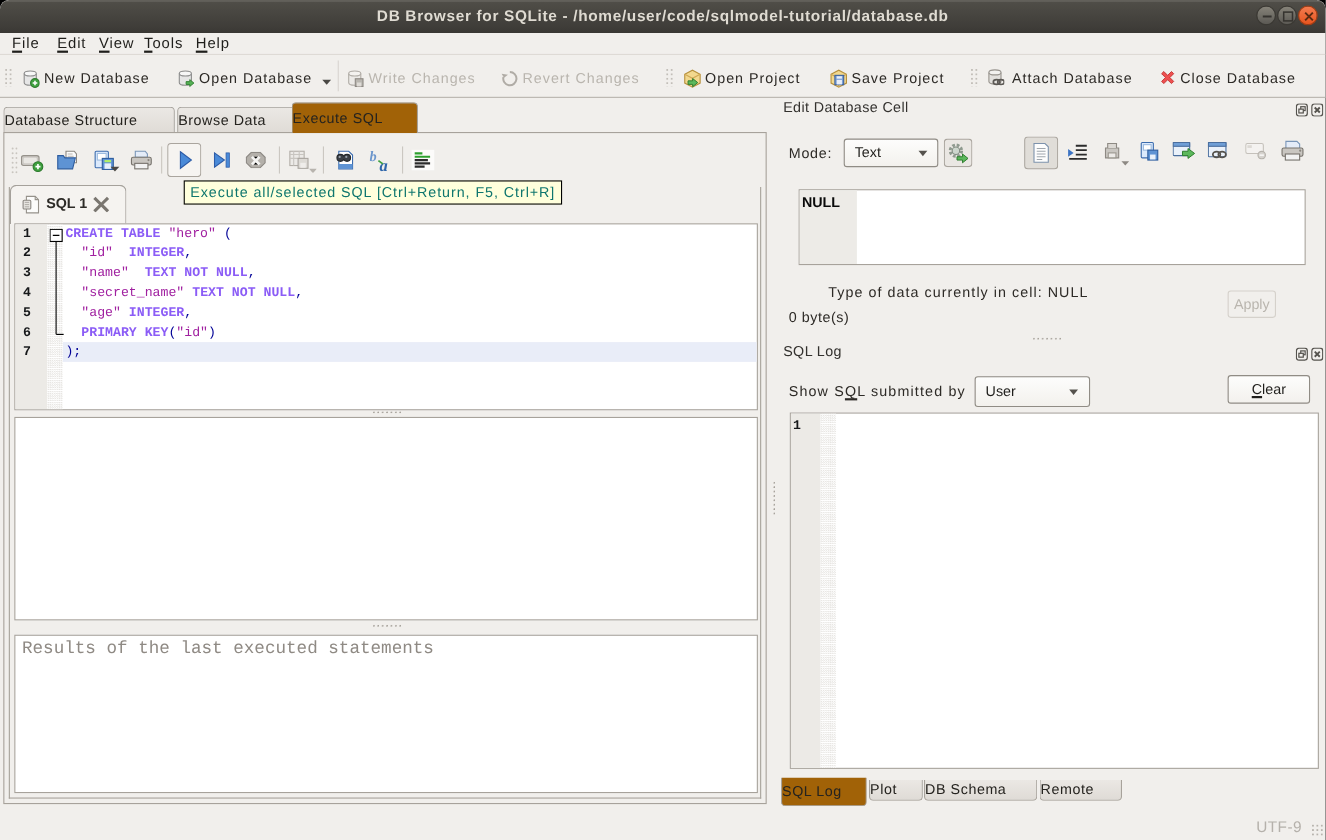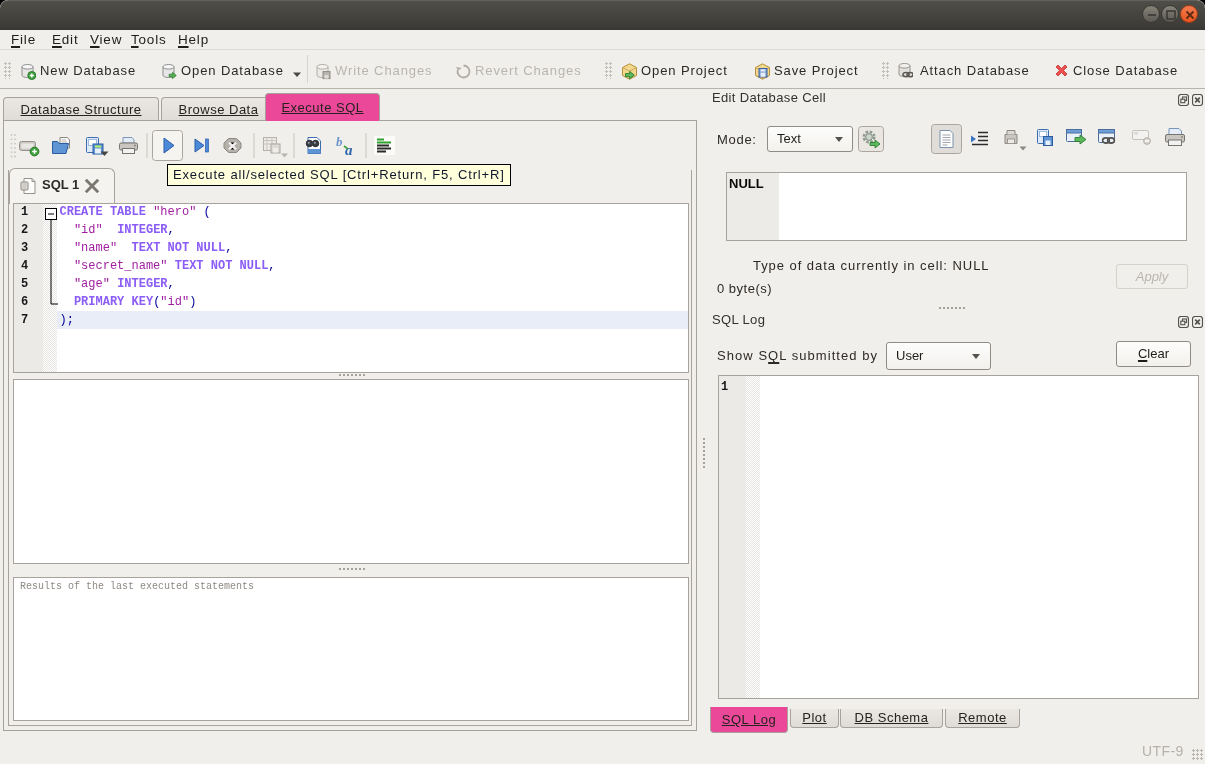--- a/index.html
+++ b/index.html
@@ -32,22 +32,22 @@
   .tbtext { position:absolute; top:13px; color:#2d2a26; letter-spacing:0.9px; }
   .tbtext.dis { color:#b9b5ae; }
   .tsep { position:absolute; top:5px; width:1px; height:28px; background:#d8d4cf; }
   .thandle { position:absolute; top:12px; width:7px; height:17px;
     background-image:radial-gradient(circle at 1.5px 1.5px, #c2beb8 1px, transparent 1.1px);
     background-size:4px 4px; }
 
   
   .tab { position:absolute; border:1px solid #a5a19b; border-bottom:none;
     border-radius:4px 4px 0 0; background:linear-gradient(#ebe8e4,#dfdbd6); }
-  .tab.active { background:#ec4899; }
-  .tabtext { position:absolute; width:100%; text-align:center; color:#25231f; letter-spacing:0.5px;text-decoration:underline; }
+  .tab.active { background:#a16207; }
+  .tabtext { position:absolute; width:100%; color:#25231f; letter-spacing:0.5px; }
 
   
   .frame { position:absolute; border:1px solid #a7a29b; }
   .whitebox { position:absolute; border:1px solid #a7a29b; background:#fff; }
 
   
   .hdots { position:absolute; height:2px; width:26px;
      background-image:radial-gradient(circle at 1px 1px, #a6a19a 0.8px, transparent 0.9px);
      background-size:4px 4px; }
   .vdots { position:absolute; width:2px; height:30px;
@@ -60,39 +60,40 @@
         font-family:"Liberation Mono", monospace; font-weight:bold; color:#16181a; }
   #foldcol { position:absolute; background-image:conic-gradient(#e7e5e2 25%, #ffffff 0 50%, #e7e5e2 0 75%, #ffffff 0);
         background-size:2px 2px; }
   .codeline { position:absolute; left:0; width:100%; height:18px; white-space:pre; padding-left:2.5px;
         font-family:"Liberation Mono", monospace; font-size:12px; line-height:18px; }
   .kw { color:#8b5cf6; font-weight:bold; }
   .id { color:#a020a0; }
   .pu { color:#000096; }
 
   
-  #tooltip { position:absolute; background:#ffffdc; border:1px solid #000; color:#0f172a;
+  #tooltip { position:absolute; background:#ffffdc; border:1px solid #000; color:#0f766e;
      padding:2px 5px 0 5px; font-size:13px; letter-spacing:0.85px; }
 
   
   .btn { position:absolute; border:1px solid #908c85; border-radius:3px;
     background:linear-gradient(#fdfdfc,#f3f1ed); text-align:center; color:#1f1e1b; }
   .btn.disabled { border:1px solid #d5d1cb; background:#f1efec; color:#b9b5ae; }
   .combo { position:absolute; border:1px solid #908c85; border-radius:3px;
     background:linear-gradient(#fdfdfc,#f3f1ed); color:#1f1e1b; }
   .combo .arr { position:absolute; width:0; height:0; border-left:4px solid transparent;
     border-right:4px solid transparent; border-top:5px solid #55524d; }
 
   .docktitle { position:absolute; color:#33312e; letter-spacing:0.35px; }
 </style>
 </head>
 <body>
 <div id="win">
 
   <div id="titlebar"></div>
+  <div id="title">DB Browser for SQLite - /home/user/code/sqlmodel-tutorial/database.db</div>
   <div class="winbtn" id="btn-min" style="left:1142px;">
     <svg width="18" height="18">
         <line x1="5" y1="9" x2="13" y2="9" stroke="#35332f" stroke-width="1.6"></line>
       </svg>
   </div>
   <div class="winbtn" id="btn-max" style="left:1161px;">
     <svg width="18" height="18">
         <rect x="5" y="5" width="8" height="8" fill="none" stroke="#35332f" stroke-width="1.4"></rect>
       </svg>
   </div>
@@ -165,21 +166,21 @@
       <div class="codeline" style="top:54px;">  <span class="id">"secret_name"</span> <span class="kw">TEXT NOT NULL</span><span class="pu">,</span></div>
       <div class="codeline" style="top:72px;">  <span class="id">"age"</span> <span class="kw">INTEGER</span><span class="pu">,</span></div>
       <div class="codeline" style="top:90px;">  <span class="kw">PRIMARY KEY</span><span class="pu">(</span><span class="id">"id"</span><span class="pu">)</span></div>
       <div class="codeline" style="top:108px;background:#e9edf8;"><span class="pu">);</span></div>
     </div>
 
   <div class="hdots" style="left:339px; top:374px;"></div>
   <div class="whitebox" style="left:13px; top:379px; width:676px; height:185px;"></div>
   <div class="hdots" style="left:339px; top:568px;"></div>
   <div class="whitebox" style="left:13px; top:577px; width:676px; height:144px;"></div>
-  <div class="mono abs" style="left:20px; top:581px; color:#8f8a84; font-size:10px;">Results of the last executed statements</div>
+  <div class="mono abs" style="left:20px; top:581px; color:#8f8a84; font-size:16px;">Results of the last executed statements</div>
 
   <div id="tooltip" style="left:167px; top:164px; height:22px; white-space:nowrap;">Execute all/selected SQL [Ctrl+Return, F5, Ctrl+R]</div>
 
   <div class="vdots" style="left:703px; top:438px;"></div>
 
   <div class="docktitle" style="left:712px; top:90px;">Edit Database Cell</div>
   <div id="dock1icons"></div>
 
   <span class="abs" style="left:717px; top:132px; letter-spacing:0.7px;">Mode:</span>
   <div class="combo" style="left:767px; top:126px; width:86px; height:26px;">
@@ -187,21 +188,21 @@
     <span class="arr" style="right:9px; top:10px;"></span>
   </div>
   <div id="modeicons"></div>
 
   <div class="whitebox" style="left:726px; top:172px; width:461px; height:69px;"></div>
   <div class="abs" style="left:727px; top:173px; width:52px; height:67px; background:#edebe7;"></div>
   <div class="abs" style="left:729px; top:176px; font-weight:bold; color:#0a0a0a;">NULL</div>
 
   <div class="abs" style="left:717px; top:258px; letter-spacing:0.95px;margin-left:36px;">Type of data currently in cell: NULL</div>
   <div class="abs" style="left:717px; top:281px; letter-spacing:0.5px;">0 byte(s)</div>
-  <div class="btn disabled" style="left:1116px; top:264px; width:72px; height:25px; padding-top:4px;font-style:italic;">Apply</div>
+  <div class="btn disabled" style="left:1116px; top:264px; width:44px; height:25px; padding-top:4px;">Apply</div>
 
   <div class="hdots" style="left:939px; top:307px;"></div>
 
   <div class="docktitle" style="left:712px; top:312px;">SQL Log</div>
   <div id="dock2icons"></div>
 
   <span class="abs" style="left:717px; top:348px; letter-spacing:1.05px;">Show S<span class="mn">Q</span>L submitted by</span>
   <div class="combo" style="left:886px; top:342px; width:105px; height:28px;">
     <span style="position:absolute; left:9px; top:5px;">User</span>
     <span class="arr" style="right:10px; top:11px;"></span>

